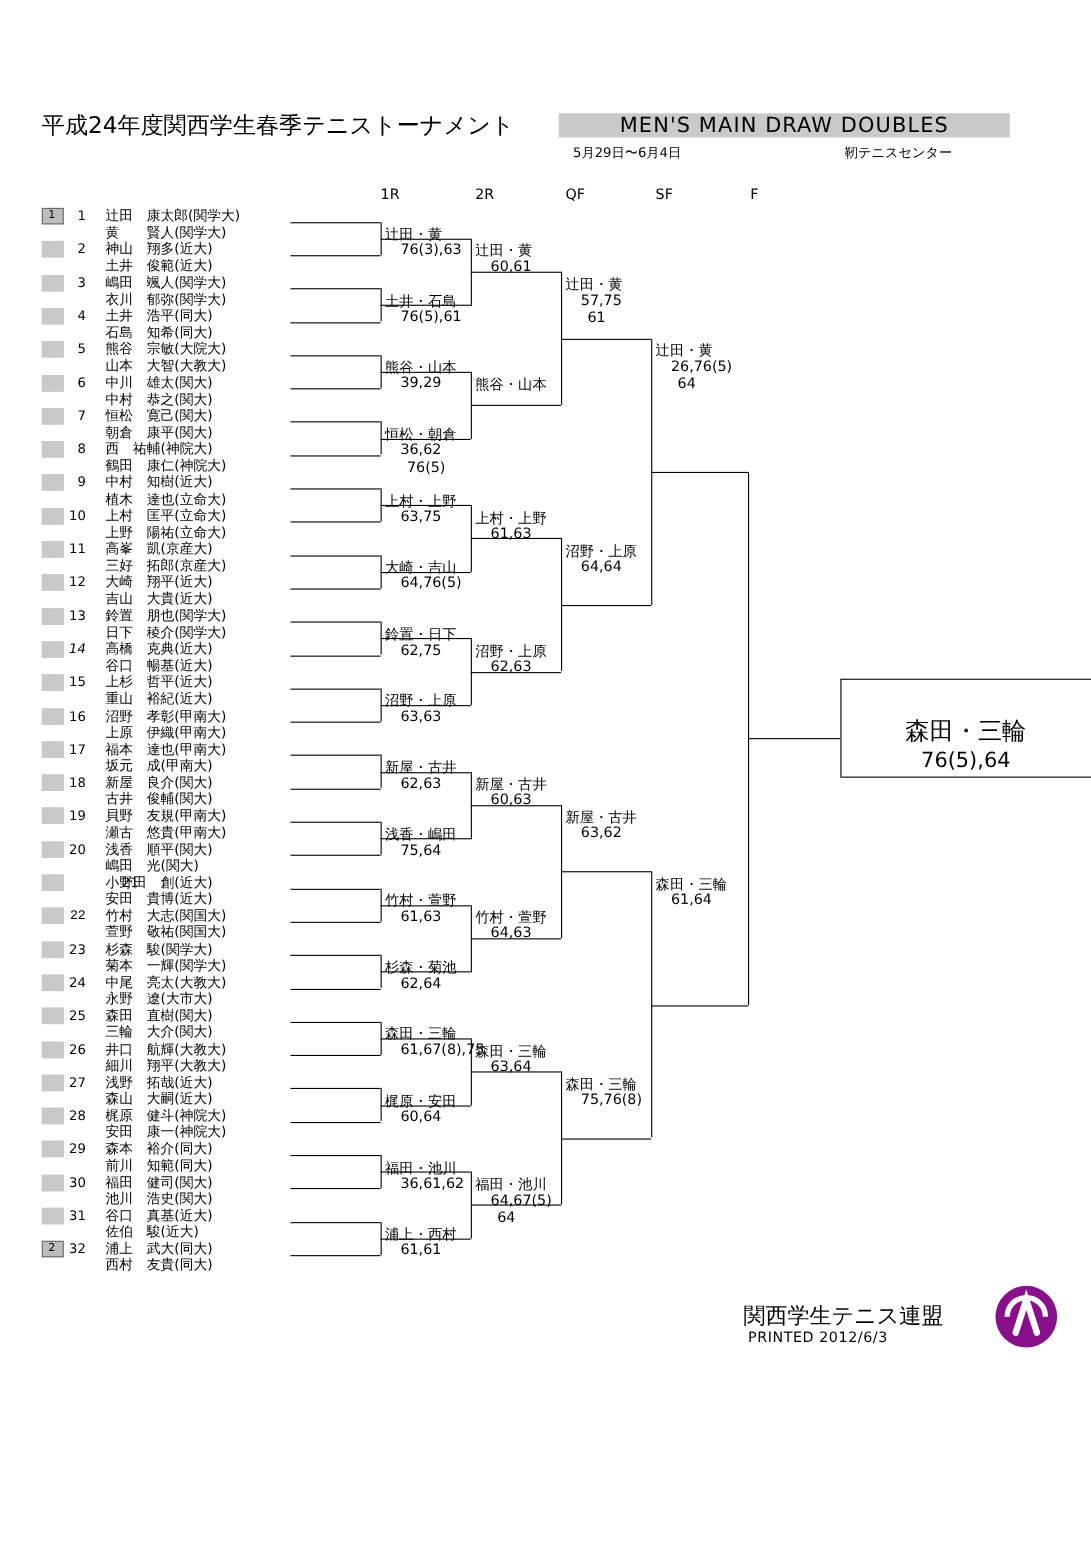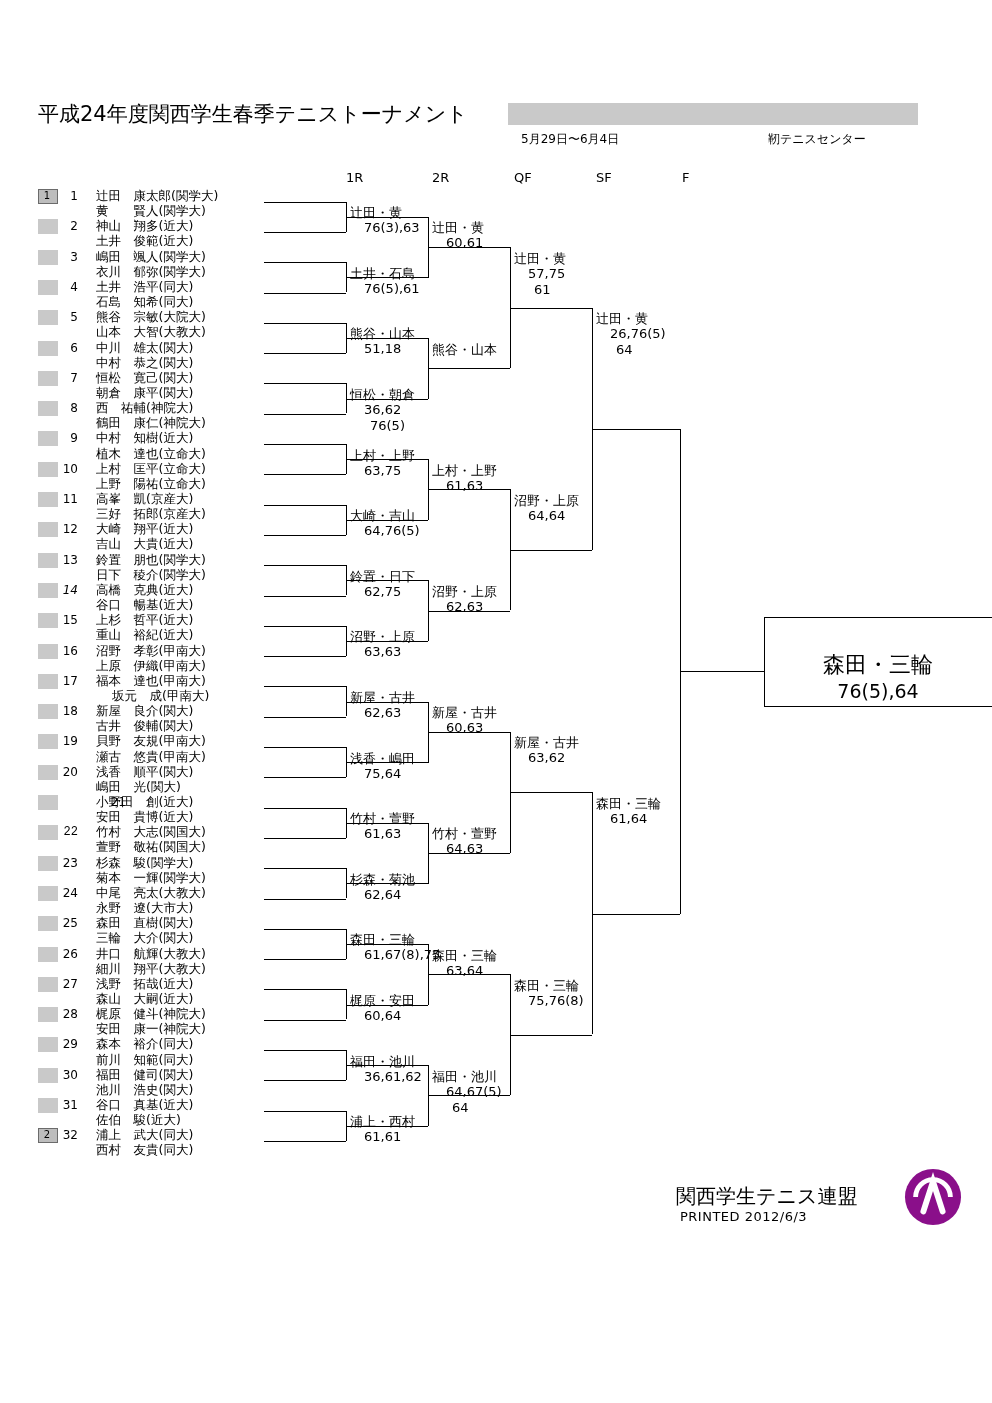--- a/index.html
+++ b/index.html
@@ -45,20 +45,21 @@
   #printed{left:664px;top:1209px;font-size:13px;white-space:nowrap;letter-spacing:0.5px;}
   #logo{left:888px;top:1168px;width:58px;height:58px;}
 </style>
 </head>
 <body>
 
 <div class="sheet">
 
   <div class="abs" id="title-bar"></div>
   <div class="abs" id="title-jp">平成24年度関西学生春季テニストーナメント</div>
+  <div class="abs" id="title-en">MEN'S MAIN DRAW DOUBLES</div>
   <div class="abs" id="date-range">5月29日〜6月4日</div>
   <div class="abs" id="venue">靭テニスセンター</div>
 
   <div class="abs round-label" style="left:330px;top:170px;">1R</div>
   <div class="abs round-label" style="left:416px;top:170px;">2R</div>
   <div class="abs round-label" style="left:498px;top:170px;">QF</div>
   <div class="abs round-label" style="left:580px;top:170px;">SF</div>
   <div class="abs round-label" style="left:666px;top:170px;">F</div>
 
   <div id="entry-layer">
@@ -123,21 +124,21 @@
       <div class="abs linenum" style="left: 42px; top: 613.2px;">15</div>
       <div class="abs pname" style="left: 80px; top: 612.2px;">上杉　哲平(近大)</div>
       <div class="abs pname" style="left: 80px; top: 627.35px;">重山　裕紀(近大)</div>
       <div class="abs seedbox plain" style="left: 22px; top: 643.5px;"></div>
       <div class="abs linenum" style="left: 42px; top: 643.5px;">16</div>
       <div class="abs pname" style="left: 80px; top: 642.5px;">沼野　孝彰(甲南大)</div>
       <div class="abs pname" style="left: 80px; top: 657.65px;">上原　伊織(甲南大)</div>
       <div class="abs seedbox plain" style="left: 22px; top: 673.8px;"></div>
       <div class="abs linenum" style="left: 42px; top: 673.8px;">17</div>
       <div class="abs pname" style="left: 80px; top: 672.8px;">福本　達也(甲南大)</div>
-      <div class="abs pname" style="left: 80px; top: 687.95px; margin-left: 16px;">坂元　成(甲南大)</div>
+      <div class="abs pname" style="left: 80px; top: 687.95px;">坂元　成(甲南大)</div>
       <div class="abs seedbox plain" style="left: 22px; top: 704.1px;"></div>
       <div class="abs linenum" style="left: 42px; top: 704.1px;">18</div>
       <div class="abs pname" style="left: 80px; top: 703.1px;">新屋　良介(関大)</div>
       <div class="abs pname" style="left: 80px; top: 718.25px;">古井　俊輔(関大)</div>
       <div class="abs seedbox plain" style="left: 22px; top: 734.4px;"></div>
       <div class="abs linenum" style="left: 42px; top: 734.4px;">19</div>
       <div class="abs pname" style="left: 80px; top: 733.4px;">貝野　友規(甲南大)</div>
       <div class="abs pname" style="left: 80px; top: 748.55px;">瀬古　悠貴(甲南大)</div>
       <div class="abs seedbox plain" style="left: 22px; top: 764.7px;"></div>
       <div class="abs linenum" style="left: 42px; top: 764.7px;">20</div>
@@ -290,21 +291,21 @@
       <div class="abs vline" style="left: 664px; top: 429px; height: 485px;"></div>
       <div class="abs hline" style="left: 664px; top: 671px; width: 84px;"></div>
     </div>
 
   <div id="match-layer">
       <div class="abs mname" style="left: 334px; top: 204px;">辻田・黄</div>
       <div class="abs mscore" style="left: 348px; top: 220px;">76(3),63</div>
       <div class="abs mname" style="left: 334px; top: 265px;">土井・石島</div>
       <div class="abs mscore" style="left: 348px; top: 281px;">76(5),61</div>
       <div class="abs mname" style="left: 334px; top: 325px;">熊谷・山本</div>
-      <div class="abs mscore" style="left: 348px; top: 341px;">51,18</div>
+      <div class="abs mscore" style="left: 348px; top: 341px;">39,29</div>
       <div class="abs mname" style="left: 334px; top: 386px;">恒松・朝倉</div>
       <div class="abs mscore" style="left: 348px; top: 402px;">36,62</div>
       <div class="abs mscore" style="left: 354px; top: 418px;">76(5)</div>
       <div class="abs mname" style="left: 334px; top: 447px;">上村・上野</div>
       <div class="abs mscore" style="left: 348px; top: 463px;">63,75</div>
       <div class="abs mname" style="left: 334px; top: 507px;">大崎・吉山</div>
       <div class="abs mscore" style="left: 348px; top: 523px;">64,76(5)</div>
       <div class="abs mname" style="left: 334px; top: 568px;">鈴置・日下</div>
       <div class="abs mscore" style="left: 348px; top: 584px;">62,75</div>
       <div class="abs mname" style="left: 334px; top: 628px;">沼野・上原</div>

